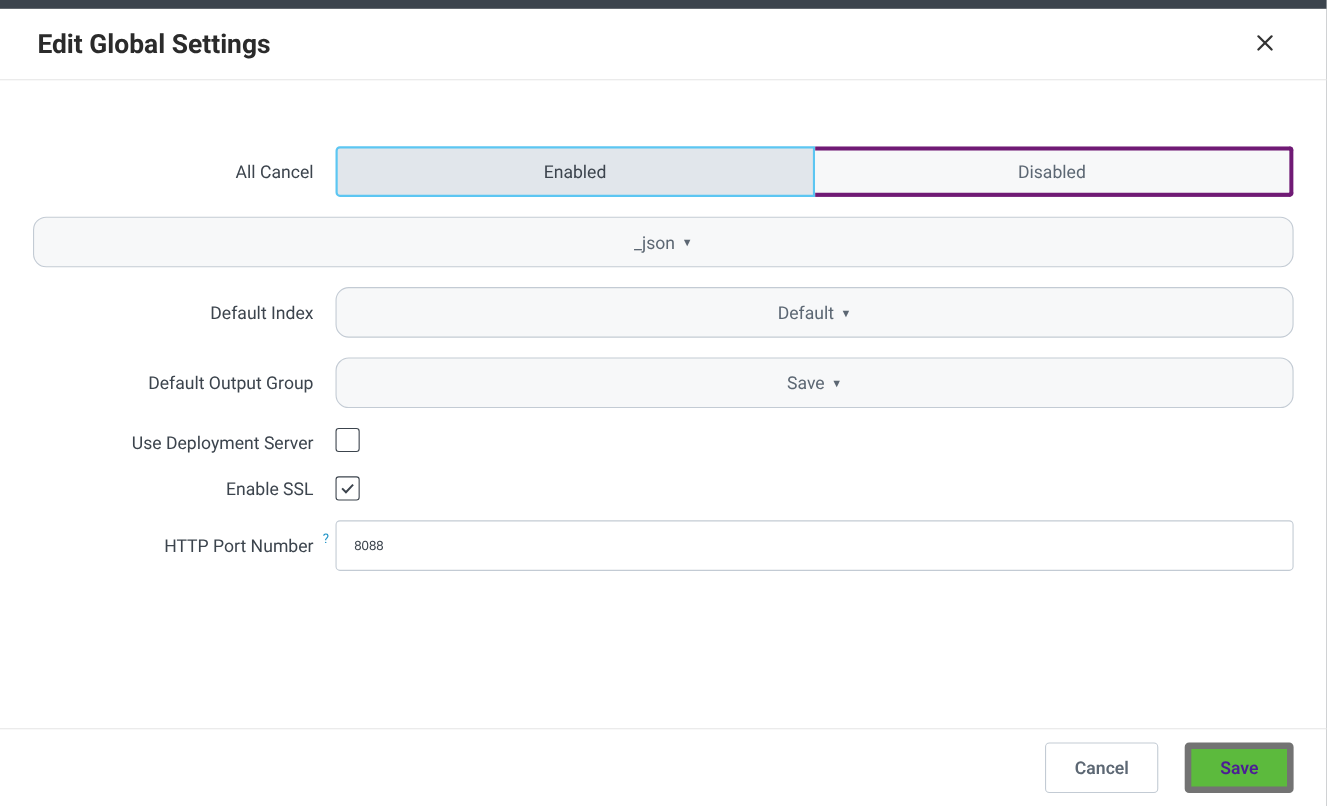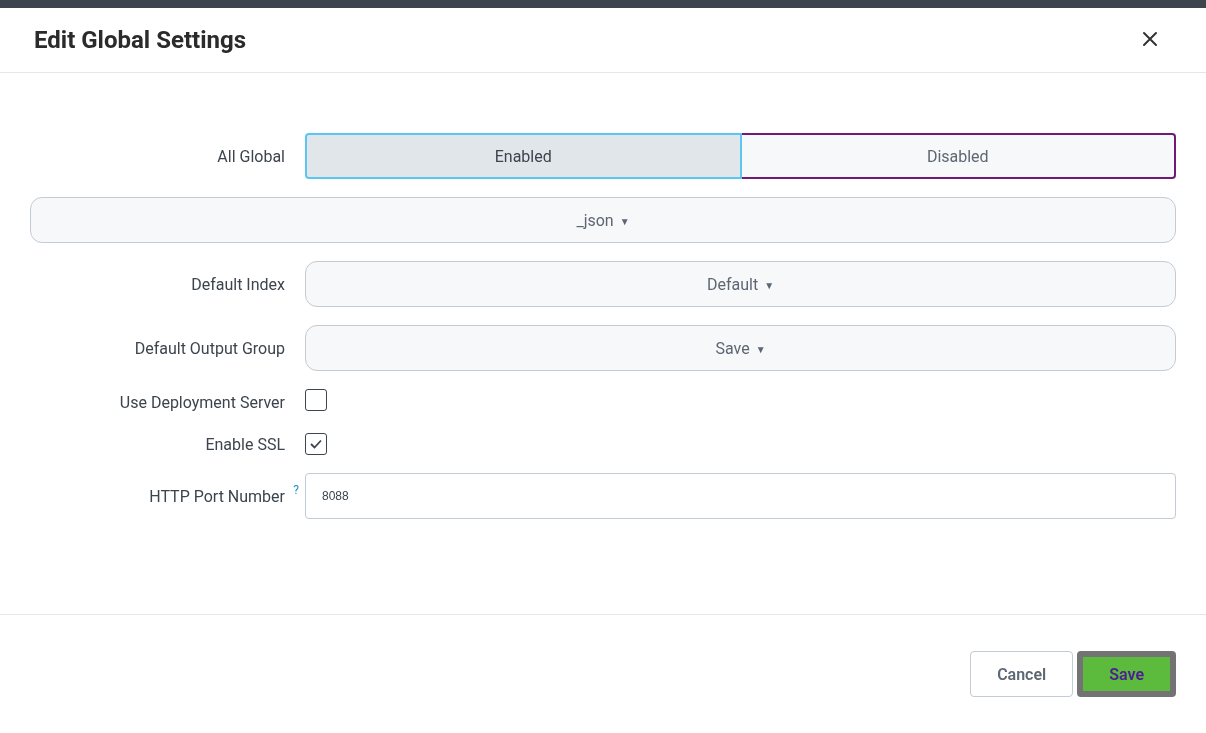--- a/index.html
+++ b/index.html
@@ -79,21 +79,21 @@
   }
   .toggle-btn {
     flex: 1;
     height: 46px;
     display: flex;
     align-items: center;
     justify-content: center;
     font-size: 16px;
     color: #5c6773;
     background: #f7f8f9;
-    border: 2px solid #701a75;
+    border: 4px solid #701a75;
     cursor: pointer;
   }
   .toggle-btn:first-child {
     border-top-left-radius: 4px;
     border-bottom-left-radius: 4px;
   }
   .toggle-btn:last-child {
     border-top-right-radius: 4px;
     border-bottom-right-radius: 4px;
     border-left: none;
@@ -147,24 +147,24 @@
     border: 1px solid #c3cbd4;
     border-radius: 4px;
     padding: 0 16px;
     font-size: 12px;
     color: #3c444d;
     background: #fff;
     outline: none;
   }
   .modal-footer {
     border-top: 1px solid #e6e6e6;
-    padding: 36px 30px;
+    padding: 12px 30px;
     display: flex;
     justify-content: flex-end;
-    gap: 4px;
+    gap: 24px;
   }
   .btn {
     height: 46px;
     padding: 0 26px;
     border-radius: 4px;
     font-size: 16px;
     font-weight: 600;
     cursor: pointer;
     display: inline-flex;
     align-items: center;
@@ -191,21 +191,21 @@
     <div class="close-btn">
       <svg width="16" height="16" viewBox="0 0 16 16">
           <path d="M2 2 L14 14 M14 2 L2 14" stroke="#333" stroke-width="2" fill="none" stroke-linecap="round"></path>
         </svg>
     </div>
   </div>
 
   <div class="modal-body">
 
     <div class="form-row">
-      <div class="form-label">All Global</div>
+      <div class="form-label">All Cancel</div>
       <div class="form-control-wrap">
         <div class="toggle-group">
           <div class="toggle-btn active">Enabled</div>
           <div class="toggle-btn">Disabled</div>
         </div>
       </div>
     </div>
 
     <div class="form-row">
       <div class="form-control-wrap">

